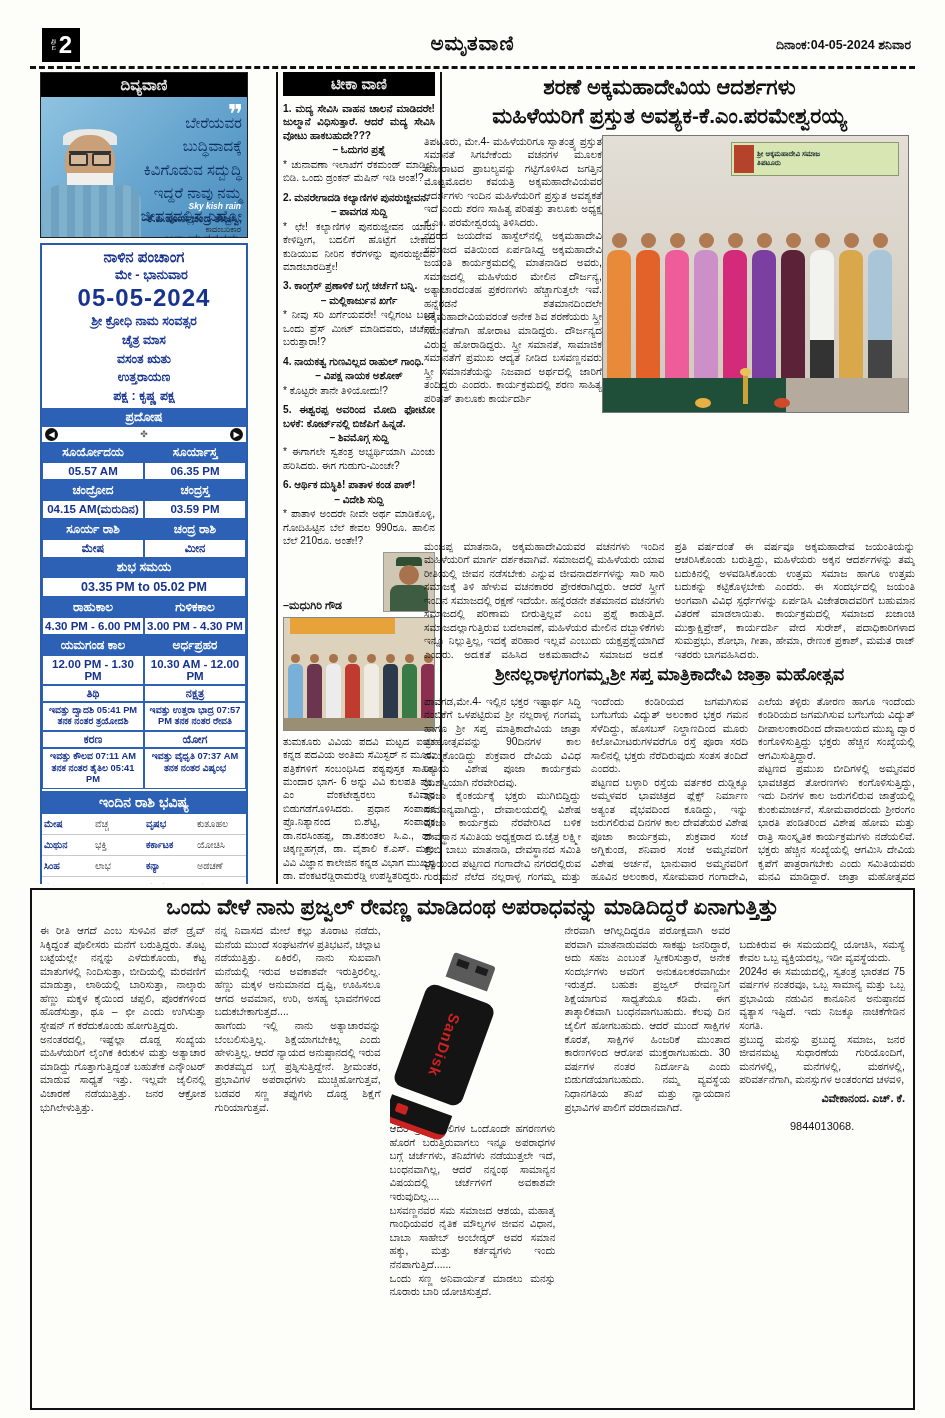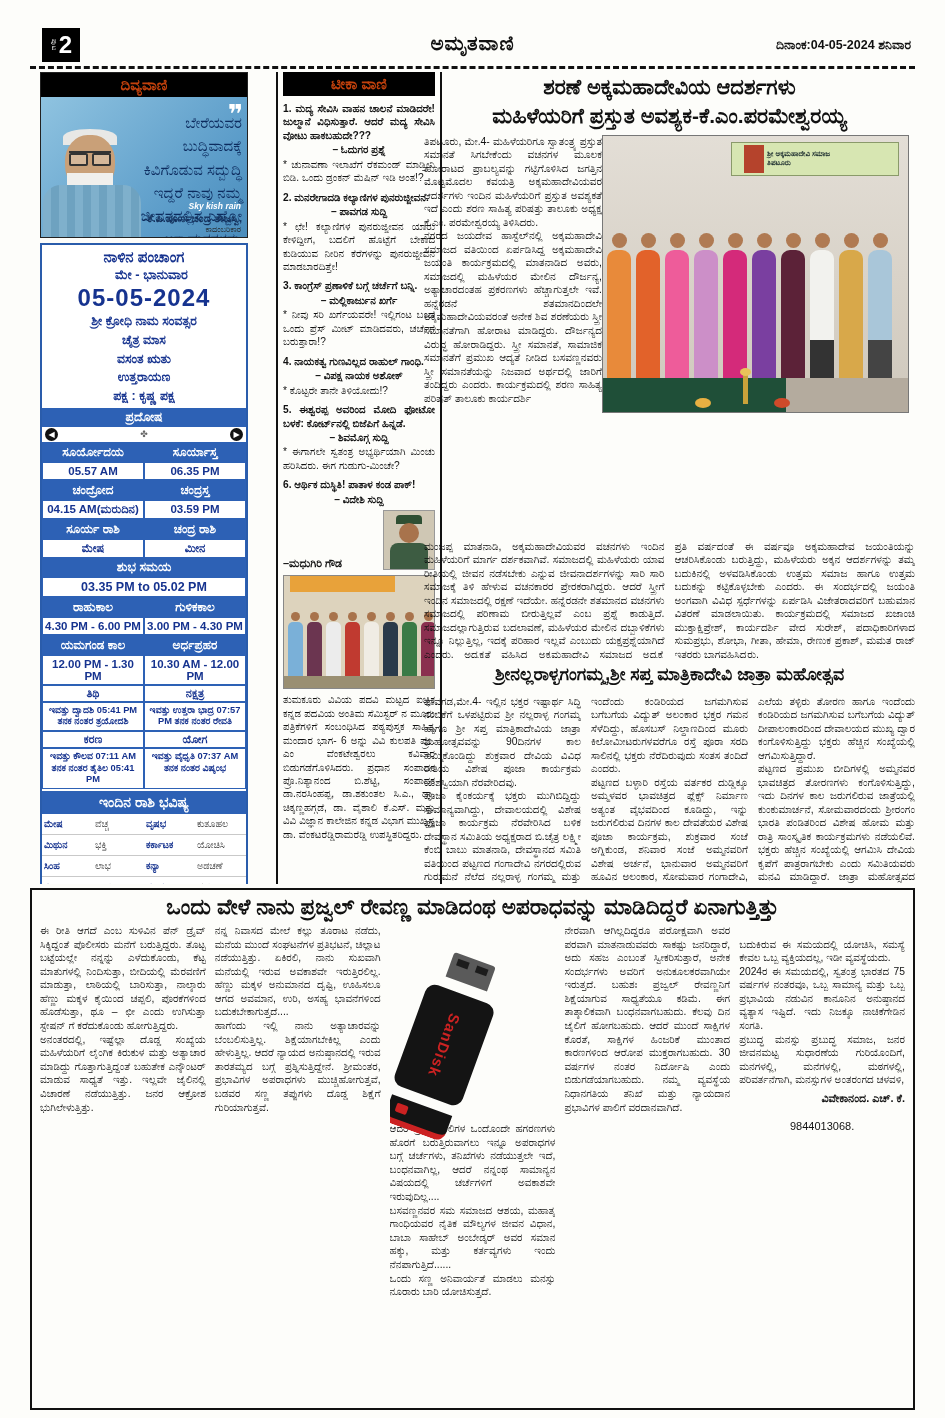--- a/index.html
+++ b/index.html
@@ -11,21 +11,21 @@
            display:flex;align-items:center;justify-content:center;gap:1px;}
   .pagebox .pl{font-size:7px;writing-mode:vertical-rl;letter-spacing:1px;}
   .pagebox .pn{font-size:24px;font-weight:bold;line-height:1;}
   .masthead{position:absolute;left:0;right:0;top:4px;text-align:center;font-size:20px;font-weight:bold;letter-spacing:1px;}
   .dateline{position:absolute;right:4px;top:10px;font-size:12.5px;font-weight:bold;}
   
   .col-left{position:absolute;left:40px;top:72px;width:208px;height:812px;overflow:hidden;}
   .col-mid{position:absolute;left:252px;top:72px;width:166px;height:812px;overflow:hidden;
            border-left:2px solid #111;border-right:2px solid #111;padding:0 5px;box-sizing:border-box;margin-left:24px;}
   .col-right{position:absolute;left:424px;top:72px;width:491px;height:812px;overflow:hidden;}
-  .blackbar{background:#000;color:#c2410c;text-align:center;font-weight:bold;font-size:15px;padding:3px 0;}
+  .blackbar{background:#000;color:#e5e5e5;text-align:center;font-weight:bold;font-size:15px;padding:3px 0;}
   
   .divya{border:1.5px solid #222;}
   .divya-photo{position:relative;height:140px;background:linear-gradient(135deg,#8fc3e0 0%,#5b9cc9 70%,#4a8cbb 100%);overflow:hidden;}
   .dv-torso{position:absolute;left:2px;bottom:0;width:98px;height:52px;background:
             repeating-linear-gradient(90deg,#7fb0cc 0 8px,#6ea2c0 8px 16px);border-radius:18px 18px 0 0;}
   .dv-head{position:absolute;left:24px;bottom:44px;width:50px;height:58px;background:#c9a078;border-radius:45% 45% 48% 48%;}
   .dv-hair{position:absolute;left:22px;bottom:92px;width:54px;height:16px;background:#e8e8e6;border-radius:50% 50% 0 0;}
   .dv-beard{position:absolute;left:26px;bottom:38px;width:46px;height:26px;background:#f0efec;border-radius:0 0 45% 45%;}
   .dv-glass{position:absolute;left:28px;bottom:74px;width:42px;height:10px;border-top:2px solid #333;
             display:flex;gap:4px;justify-content:center;}
@@ -79,21 +79,21 @@
   .bf .b{height:56px;border-radius:5px 5px 0 0;margin-top:1px;}
   .bf1 .b{background:#7ab0d8}.bf2 .b{background:#6b3550}.bf3 .b{background:#ececec}.bf4 .b{background:#c03a30}
   .bf5 .b{background:#f0ece4}.bf6 .b{background:#2a3a4a}.bf7 .b{background:#3a7a46}.bf8 .b{background:#8a2f4f}
   .caption{font-size:10.2px;line-height:1.32;text-align:justify;margin-top:4px;white-space:pre-line;}
   
   .headline1{text-align:center;font-weight:bold;font-size:21px;line-height:1.4;margin:0 0 4px;}
   .a1-row{display:flex;}
   .a1-col1{width:178px;height:400px;overflow:hidden;font-size:10.4px;line-height:1.3;text-align:justify;white-space:pre-line;}
   .a1-photo{position:relative;width:305px;height:276px;background:linear-gradient(#e3ded6,#cfc8bc);border:1px solid #777;overflow:hidden;}
   .a1-banner{position:absolute;left:42%;top:6px;width:55%;height:34px;background:#d7e6b2;border:1px solid #8a9a6a;
-             display:flex;align-items:center;gap:3px;padding:1px 12px;box-sizing:border-box;}
+             display:flex;align-items:center;gap:3px;padding:1px 2px;box-sizing:border-box;}
   .a1-banner .portrait{width:20px;height:28px;background:#b5432c;flex:none;}
   .a1-banner .btxt{font-size:7.2px;font-weight:bold;color:#233;line-height:1.2;}
   .a1-figures{position:absolute;left:4px;bottom:34px;display:flex;gap:5px;}
   .fig{width:24px;}
   .fig .head{width:15px;height:15px;border-radius:50%;background:#b07a52;margin:0 auto;}
   .fig .body{height:128px;border-radius:9px 9px 0 0;margin-top:2px;}
   .c1 .body{background:#e88a3a}.c2 .body{background:#e2622a}.c3 .body{background:#ee5c9a}.c4 .body{background:#cc8fc8}
   .c5 .body{background:#d42a7a}.c6 .body{background:#7a3fa0}.c7 .body{background:#5c2238}
   .c8 .body{background:linear-gradient(#f2f2ee 70%,#333 70%)}.c9 .body{background:#d8a84a}
   .c10 .body{background:linear-gradient(#a9c6d9 70%,#444 70%)}
@@ -291,20 +291,21 @@
       <div class="tv-a">* ಕೊಟ್ಟರೇ ತಾನೇ ತಿಳಿಯೋದು!?</div>
     </div>
     <div class="tv-item">
       <div class="tv-q">5. ಈಶ್ವರಪ್ಪ ಅವರಿಂದ ಮೋದಿ ಫೋಟೋ ಬಳಕೆ: ಕೋರ್ಟ್‌ನಲ್ಲಿ ಬಿಜೆಪಿಗೆ ಹಿನ್ನಡೆ.</div>
       <div class="tv-src">– ಶಿವಮೊಗ್ಗ ಸುದ್ದಿ</div>
       <div class="tv-a">* ಈಗಾಗಲೇ ಸ್ವತಂತ್ರ ಅಭ್ಯರ್ಥಿಯಾಗಿ ಮಿಂಚು ಹರಿಸಿದರು. ಈಗ ಗುಡುಗು-ಮಿಂಚೇ?</div>
     </div>
     <div class="tv-item">
       <div class="tv-q">6. ಆರ್ಥಿಕ ದುಸ್ಥಿತಿ! ಪಾತಾಳ ಕಂಡ ಪಾಕ್!</div>
       <div class="tv-src">– ವಿದೇಶಿ ಸುದ್ದಿ</div>
+      <div class="tv-a">* ಪಾತಾಳ ಅಂದರೇ ನೀವೇ ಅರ್ಥ ಮಾಡಿಕೊಳ್ಳಿ, ಗೋದಿಹಿಟ್ಟಿನ ಬೆಲೆ ಕೇವಲ 990ರೂ. ಹಾಲಿನ ಬೆಲೆ 210ರೂ. ಅಂತೇ!?</div>
     </div>
 
     <div class="tv-sig">
       <span class="name">–ಮಧುಗಿರಿ ಗೌಡ</span>
       <span class="mini-photo">
           <span class="cap"></span>
           <span class="face"></span>
           <span class="bod"></span>
         </span>
     </div>

